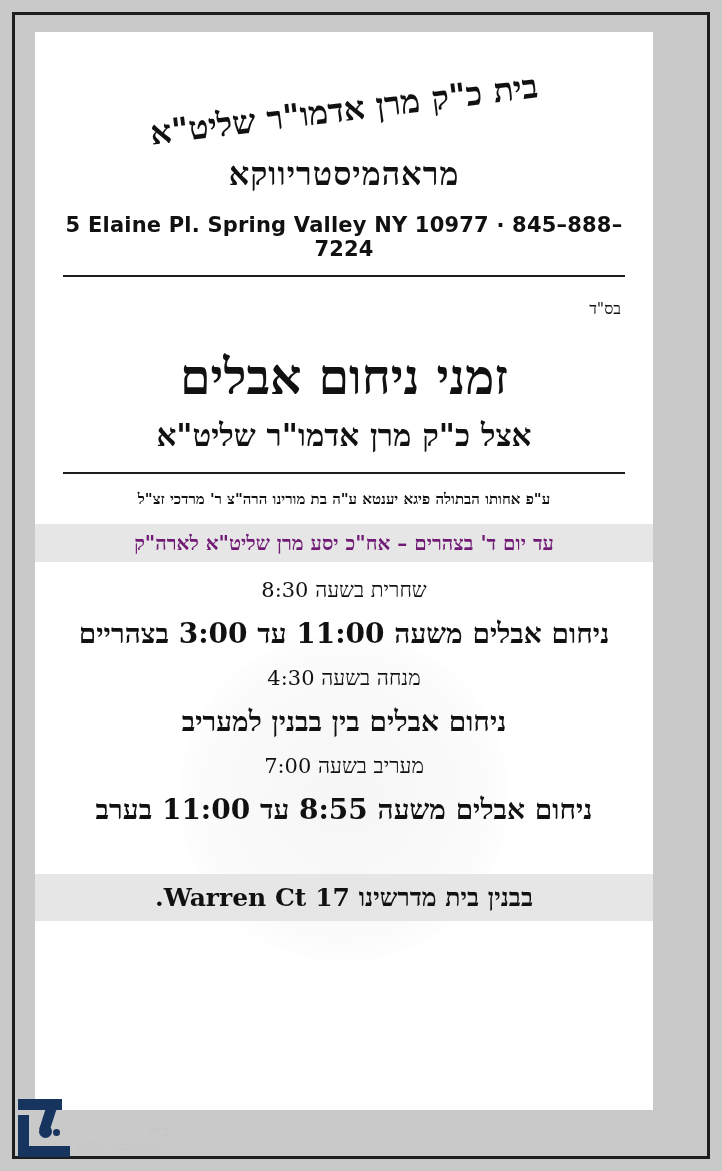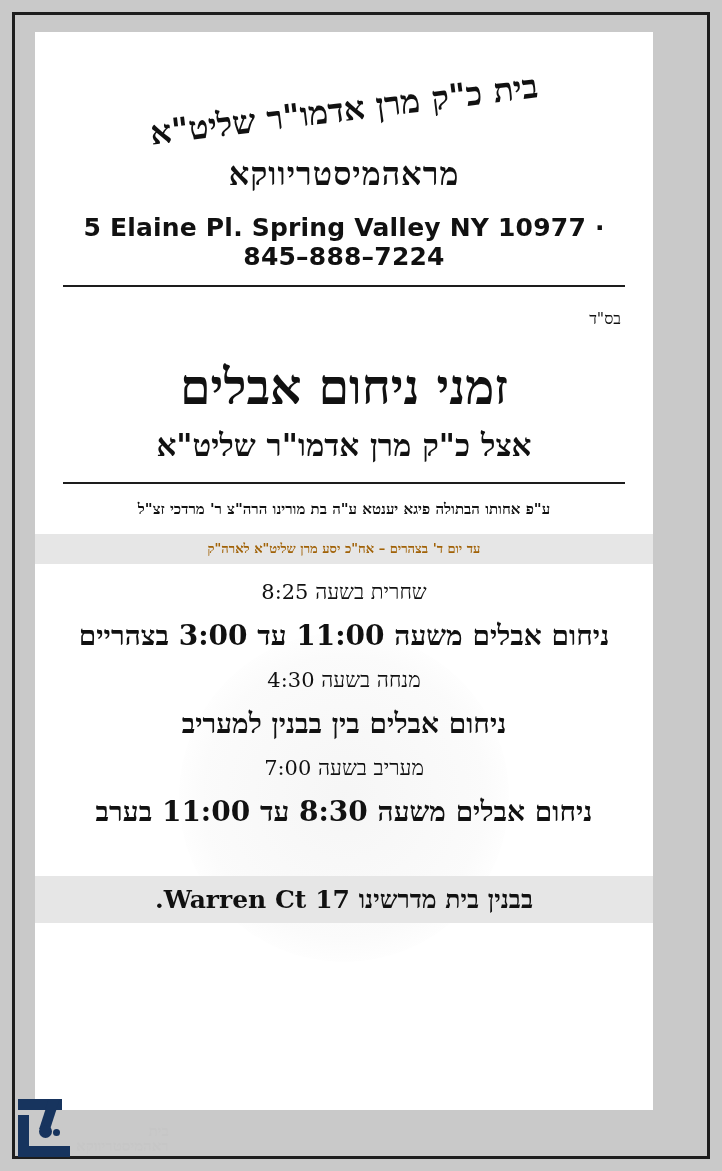--- a/index.html
+++ b/index.html
@@ -81,21 +81,21 @@
     font-family: "DejaVu Serif", serif;
     font-weight: bold;
     font-size: 32px;
     color: #111;
     letter-spacing: 1px;
   }
   .lh-address {
     margin-top: 20px;
     font-family: "DejaVu Sans", sans-serif;
     font-weight: bold;
-    font-size: 25px;
+    font-size: 21px;
     color: #111;
     direction: ltr;
     letter-spacing: 0.2px;
   }
   .rule {
     margin: 14px auto 0;
     width: 100%;
     height: 2px;
     background: #1d1d1d;
   }
@@ -140,22 +140,22 @@
     font-size: 15px;
     color: #111;
   }
 
   .band {
     margin: 16px -28px 0;
     background: #e6e6e6;
     padding: 7px 28px;
     font-family: "DejaVu Serif", serif;
     font-weight: bold;
-    font-size: 13px;
-    color: #a16207;
+    font-size: 20px;
+    color: #701a75;
   }
 
   
   .schedule {
     margin-top: 14px;
   }
   .sched-minor {
     margin-top: 16px;
     font-family: "DejaVu Serif", serif;
     font-size: 21px;
@@ -267,26 +267,26 @@
       <div class="headline">זמני ניחום אבלים</div>
       <div class="subheadline">אצל כ"ק מרן אדמו"ר שליט"א</div>
 
       <div class="rule2"></div>
 
       <div class="memorial">ע"פ אחותו הבתולה פיגא יענטא ע"ה בת מורינו הרה"צ ר' מרדכי זצ"ל</div>
 
       <div class="band">עד יום ד' בצהרים – אח"כ יסע מרן שליט"א לארה"ק</div>
 
       <div class="schedule">
-        <div class="sched-minor">שחרית בשעה 8:25</div>
+        <div class="sched-minor">שחרית בשעה 8:30</div>
         <div class="sched-major">ניחום אבלים משעה 11:00 עד 3:00 בצהריים</div>
         <div class="sched-minor">מנחה בשעה 4:30</div>
         <div class="sched-major">ניחום אבלים בין בבנין למעריב</div>
         <div class="sched-minor">מעריב בשעה 7:00</div>
-        <div class="sched-major">ניחום אבלים משעה 8:30 עד 11:00 בערב</div>
+        <div class="sched-major">ניחום אבלים משעה 8:55 עד 11:00 בערב</div>
       </div>
 
       <div class="band-bottom">בבנין בית מדרשינו 17 Warren Ct.</div>
 
     </div>
   </div>
 
   <div class="footer">
     <div class="logo-mark">
       <div class="bar-top"></div>

